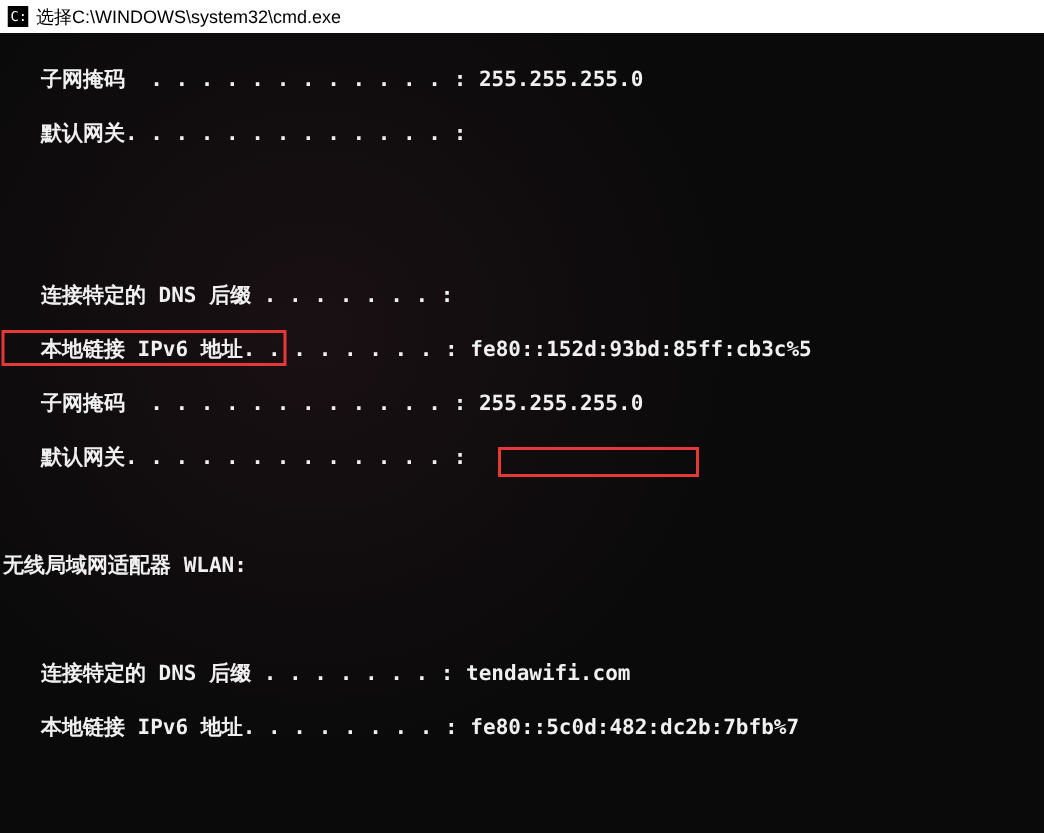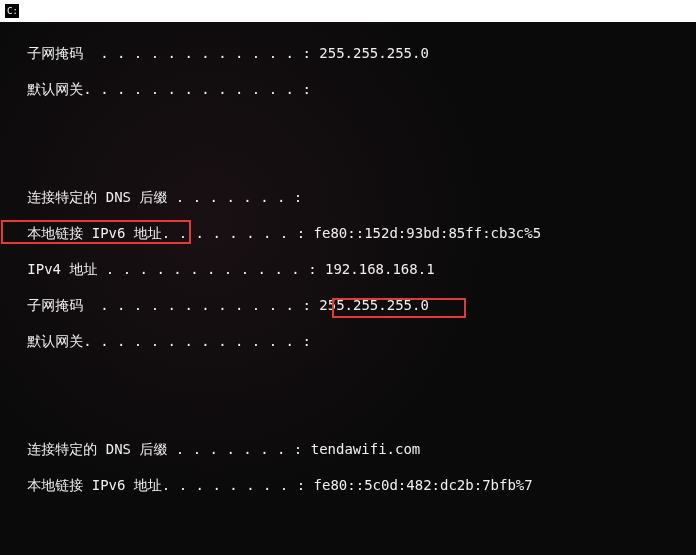--- a/index.html
+++ b/index.html
@@ -31,21 +31,21 @@
   display: inline-flex;
   align-items: center;
   justify-content: center;
 }
 .terminal {
   padding: 4px 2px;
   line-height: 18px;
   white-space: pre;
   font-family: "NSimSun", "SimSun", "Consolas", monospace;
 }
-.line { display: block; min-height: 18px; }
+.line { display: block; min-height: 18px; font-weight: bold; }
 .hl-box1 {
   position: absolute;
   border: 2px solid #e63838;
   left: 1px;
   top: 220px;
   width: 190px;
   height: 24px;
   pointer-events: none;
 }
 .hl-box2 {
@@ -61,33 +61,34 @@
 </head>
 <body>
 
 <div class="title-bar">
   <span class="title-icon">
     <svg width="14" height="14" viewBox="0 0 14 14">
       <rect x="0" y="0" width="14" height="14" fill="#000"></rect>
       <text x="2" y="10" font-size="9" fill="#fff" font-family="monospace">C:</text>
     </svg>
   </span>
+  <span>选择C:\WINDOWS\system32\cmd.exe</span>
 </div>
 
 <div class="terminal">
 <span class="line">   子网掩码  . . . . . . . . . . . . : 255.255.255.0</span>
 <span class="line">   默认网关. . . . . . . . . . . . . :</span>
 <span class="line"></span>
 <span class="line"></span>
 <span class="line">   连接特定的 DNS 后缀 . . . . . . . :</span>
 <span class="line">   本地链接 IPv6 地址. . . . . . . . : fe80::152d:93bd:85ff:cb3c%5</span>
-<span class="line">   IPv4 地址 . . . . . . . . . . . . : 192.168.168.1</span>
 <span class="line">   子网掩码  . . . . . . . . . . . . : 255.255.255.0</span>
 <span class="line">   默认网关. . . . . . . . . . . . . :</span>
 <span class="line"></span>
+<span class="line">无线局域网适配器 WLAN:</span>
 <span class="line"></span>
 <span class="line">   连接特定的 DNS 后缀 . . . . . . . : tendawifi.com</span>
 <span class="line">   本地链接 IPv6 地址. . . . . . . . : fe80::5c0d:482:dc2b:7bfb%7</span>
 
 
 
 
 
 
 

